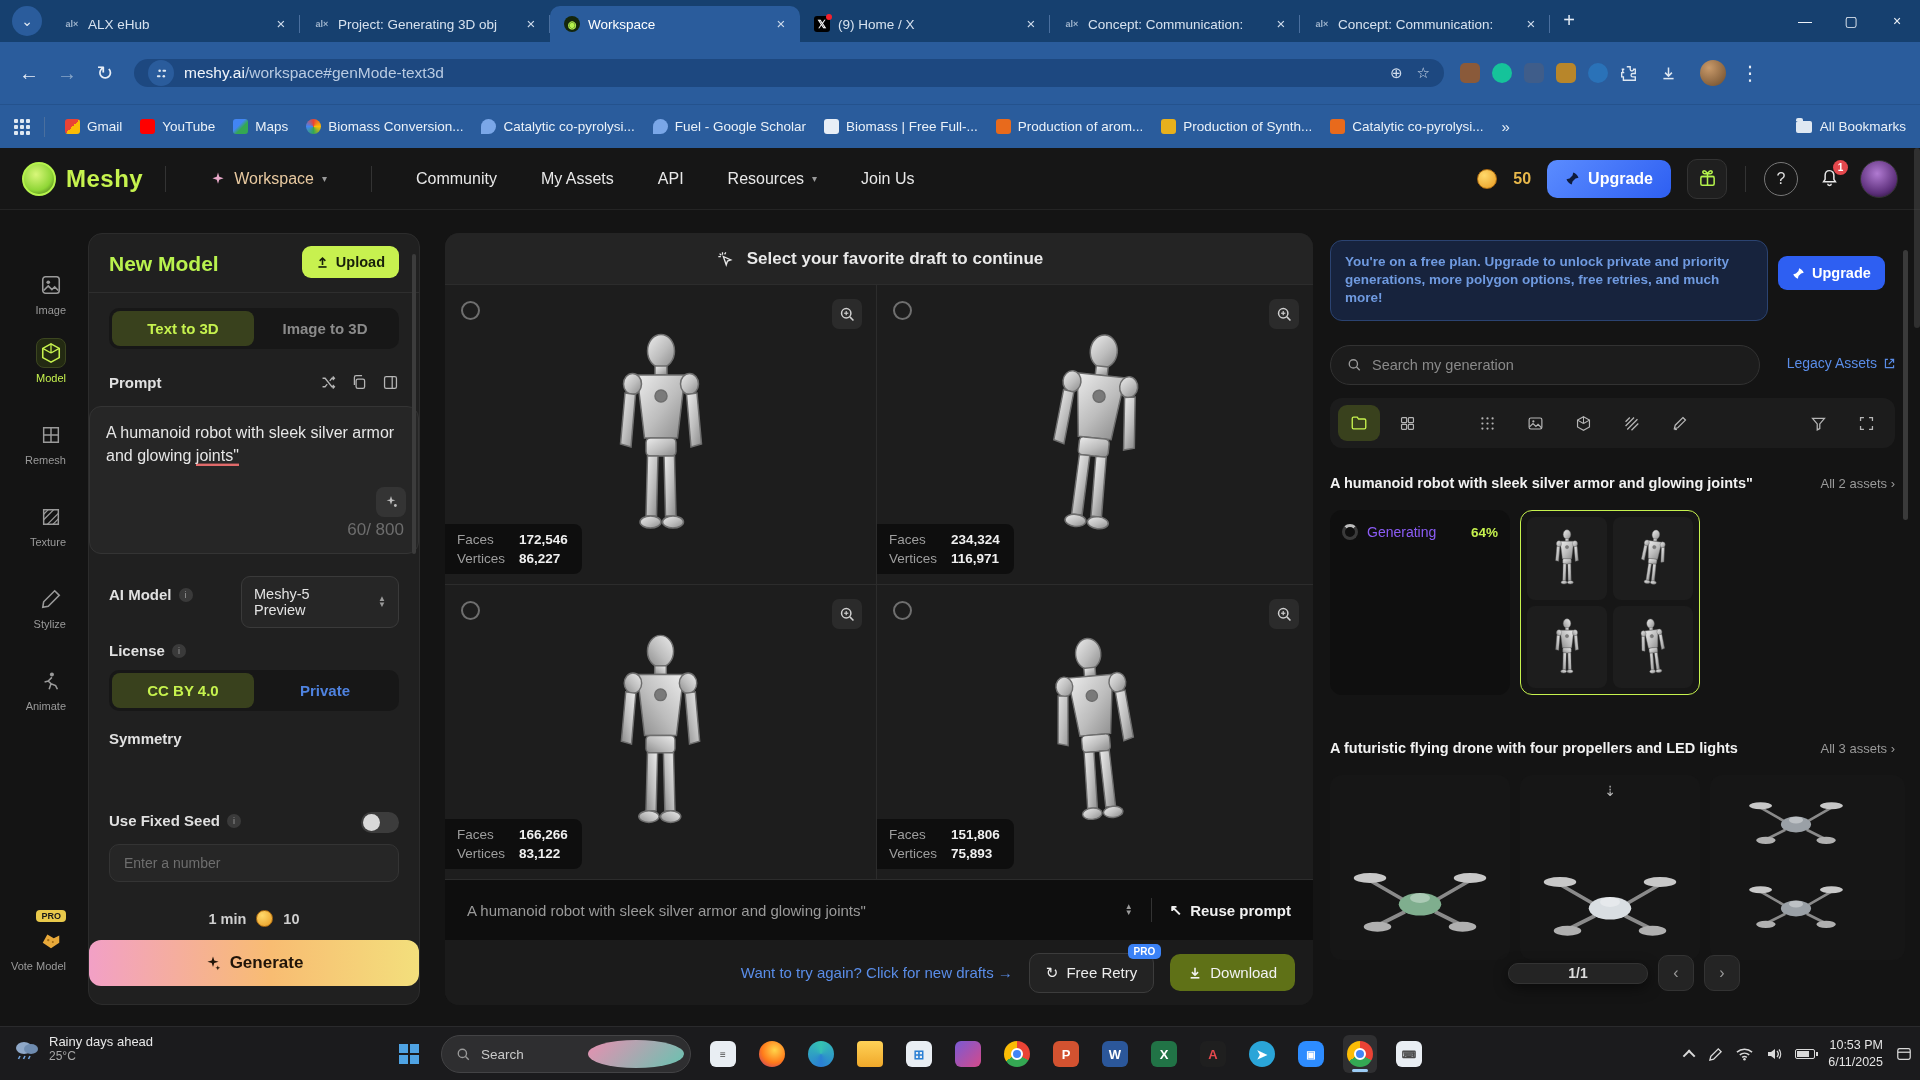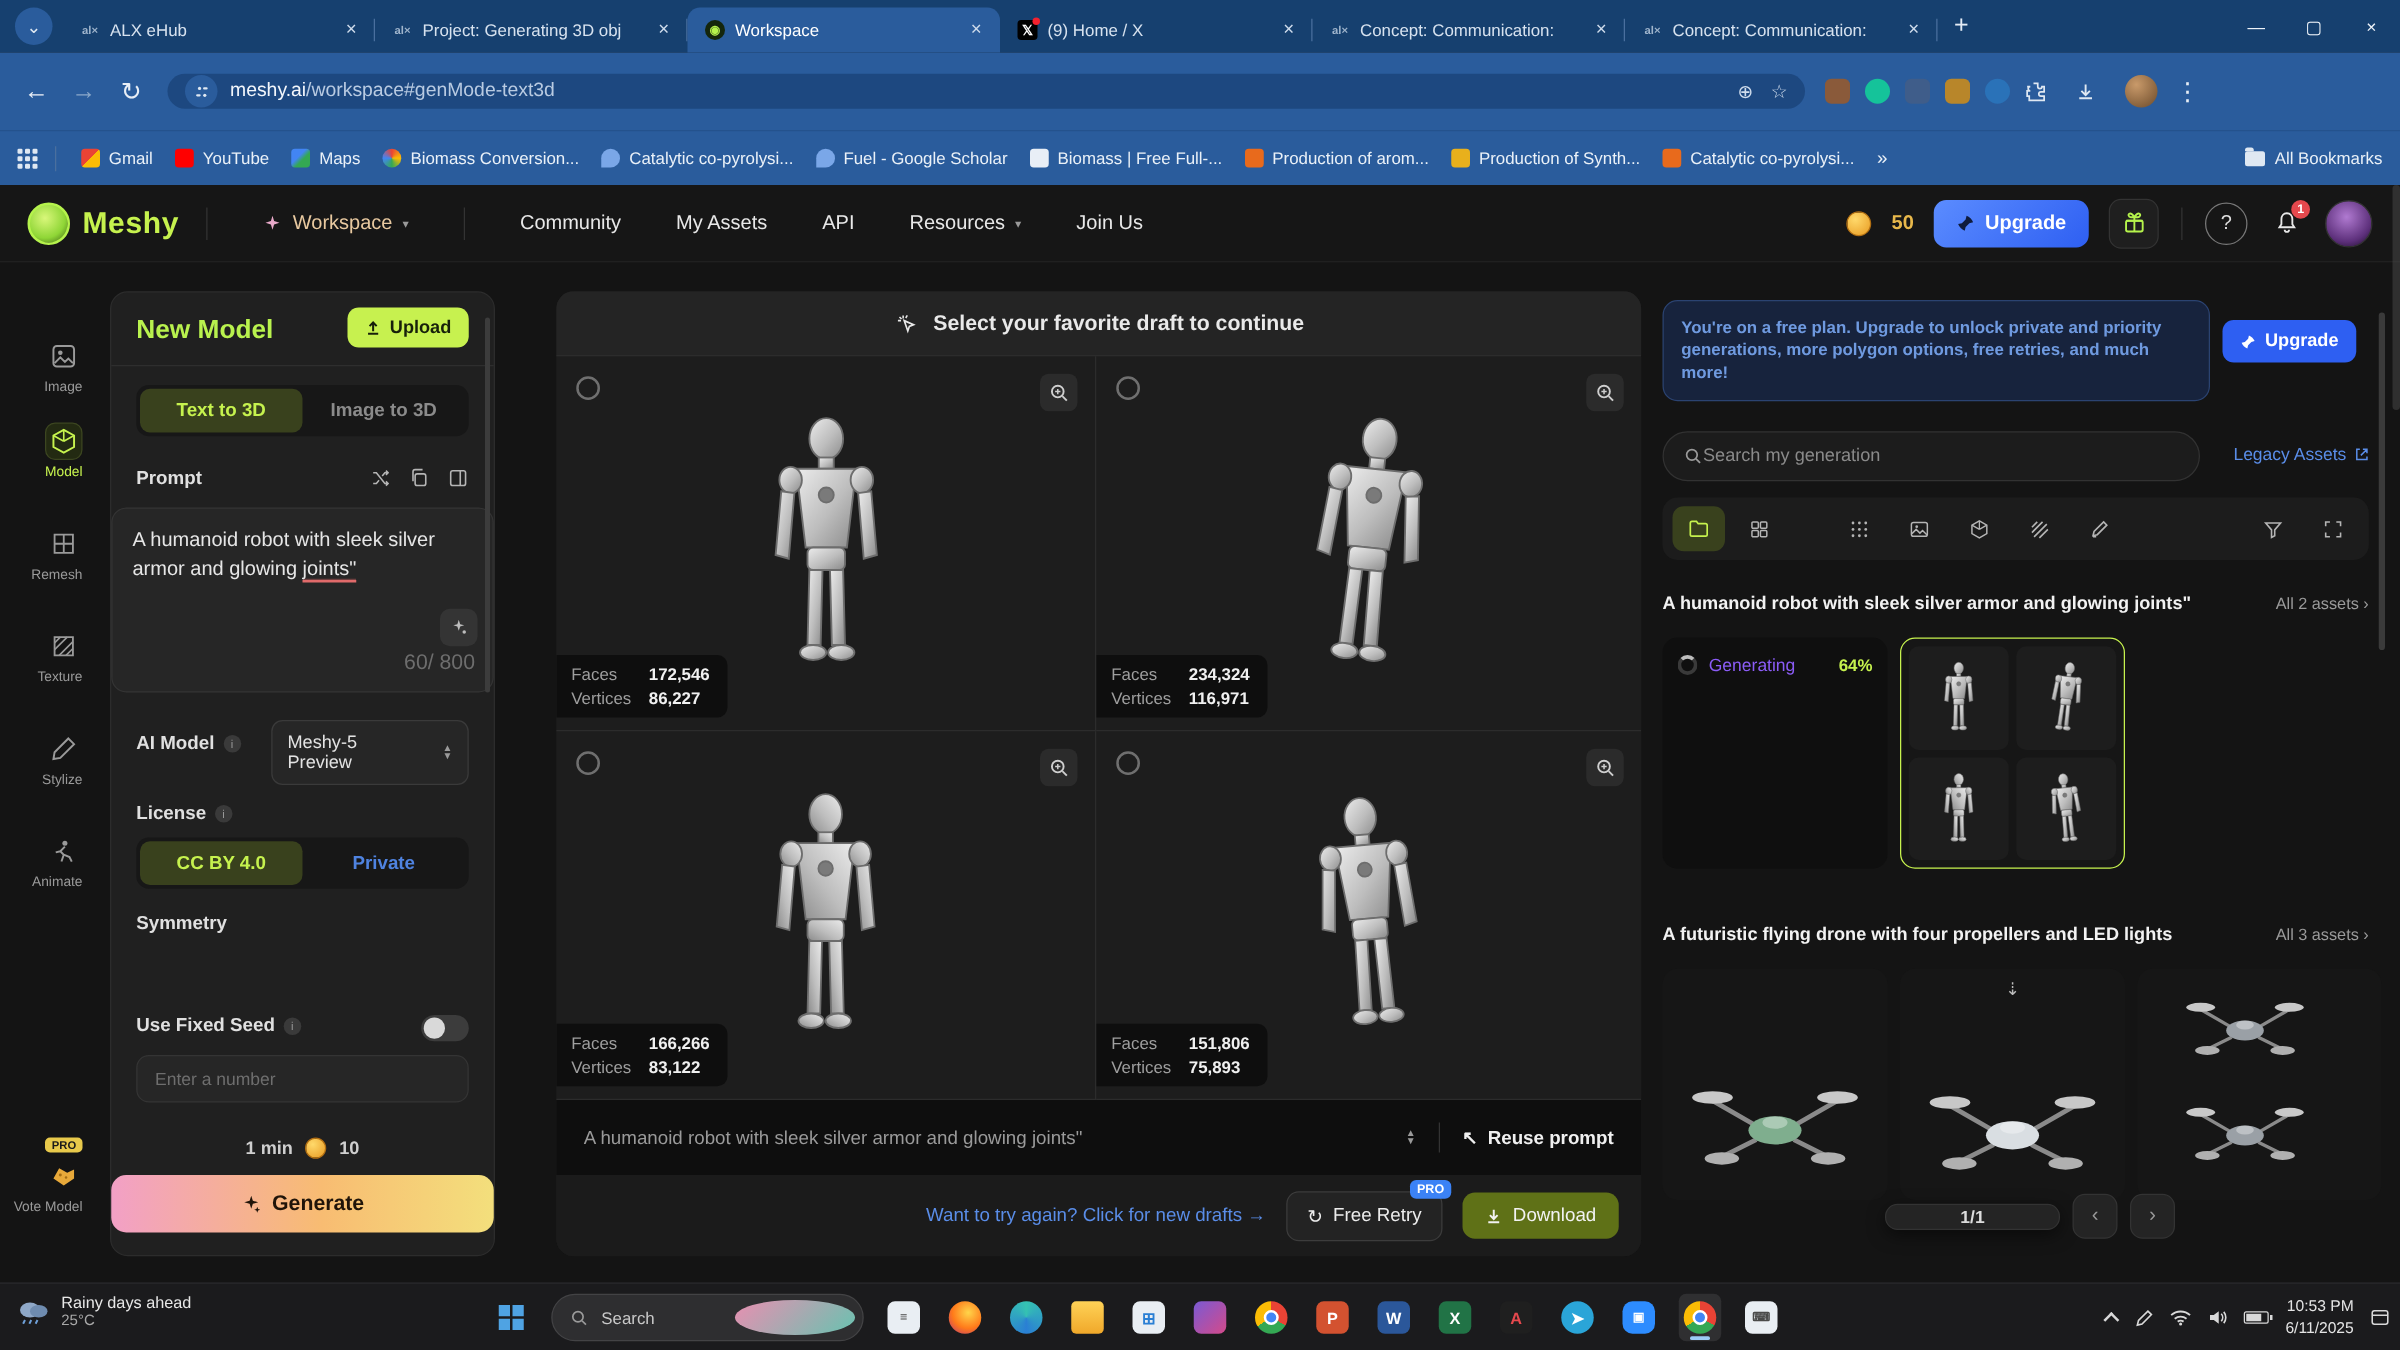--- a/index.html
+++ b/index.html
@@ -70,21 +70,21 @@
 
   
   #rail { position:absolute; left:0; top:0; width:76px; height:816px; }
   .rail-item { position:absolute; left:8px; width:58px; display:flex; flex-direction:column; align-items:flex-end; gap:4px; color:#9a9a9a; font-size:11px; }
   .rail-item.active { color:#c6f24e; }
   .rail-item .ric { width:30px; height:30px; border-radius:8px; display:flex; align-items:center; justify-content:center; }
   .rail-item.active .ric { background:#232a12; border:1px solid #3c4620; }
   .pro-pill { background:#e8c94b; color:#1a1a1a; font-size:9px; font-weight:bold; border-radius:4px; padding:1px 5px; }
 
   
-  #leftpanel { position:absolute; left:88px; top:23px; width:308px; height:772px; background:#202020; border:1px solid #2c2c2c; border-radius:14px; }
+  #leftpanel { position:absolute; left:88px; top:23px; width:332px; height:772px; background:#202020; border:1px solid #2c2c2c; border-radius:14px; }
   .lp-pad { position:absolute; left:20px; right:20px; }
   .lp-title { color:#b9f24e; font-size:21px; font-weight:bold; }
   .upload-btn { position:absolute; right:0; top:-6px; background:#c7f14f; color:#17200a; border:none; border-radius:9px; font-size:14.5px; font-weight:bold; padding:8px 14px; display:flex; align-items:center; gap:7px; }
   .lp-divider { position:absolute; left:0; right:0; top:58px; height:1px; background:#2e2e2e; }
   .seg { display:flex; background:#171717; border-radius:10px; padding:3px; }
   .segbtn { flex:1; text-align:center; padding:9px 0; border-radius:8px; color:#8b8b8b; font-size:15px; font-weight:bold; }
   .segbtn.on { background:#39411d; color:#c6f24e; }
   .segbtn.blue { color:#4f83e0; }
   .lbl { color:#e0e0e0; font-size:15px; font-weight:bold; display:flex; align-items:center; gap:7px; }
   .info { width:14px; height:14px; border-radius:50%; background:#3a3a3a; color:#9a9a9a; font-size:9px; display:inline-flex; align-items:center; justify-content:center; font-weight:normal; }
@@ -123,21 +123,21 @@
   .c-bottom { position:absolute; left:0; top:707px; width:868px; height:65px; background:#1b1b1b; display:flex; align-items:center; justify-content:flex-end; gap:16px; padding:0 18px; }
   .retry-link { color:#5a8de8; font-size:15px; }
   .freeretry { position:relative; background:#232323; border:1px solid #3c3c3c; color:#ececec; border-radius:10px; padding:10px 16px; font-size:15px; display:flex; align-items:center; gap:8px; }
   .probadge { position:absolute; top:-10px; right:-8px; background:#3b82f6; color:#fff; font-size:10px; font-weight:bold; border-radius:5px; padding:2px 6px; }
   .download { background:#5f7117; border:none; color:#f2f2f2; border-radius:10px; padding:10px 18px; font-size:15px; display:flex; align-items:center; gap:8px; }
 
   
   #rightpanel { position:absolute; left:1330px; top:0; width:580px; height:816px; }
   .banner { position:absolute; left:0; top:30px; width:438px; min-height:80px; background:#17233d; border:1px solid #2b4371; border-radius:12px; padding:12px 14px; color:#6f9ae0; font-size:13.5px; font-weight:bold; line-height:1.35; }
   .banner-upgrade { position:absolute; left:448px; top:46px; background:#2e5ff2; color:#fff; border:none; border-radius:9px; padding:9px 14px; font-size:14.5px; font-weight:bold; display:flex; gap:7px; align-items:center; }
-  .searchbox { position:absolute; left:0; top:135px; width:430px; height:40px; background:#1c1c1c; border:1px solid #323232; border-radius:20px; display:flex; align-items:center; padding:0 16px; }
+  .searchbox { position:absolute; left:0; top:135px; width:430px; height:40px; background:#1c1c1c; border:1px solid #323232; border-radius:20px; display:flex; align-items:center; gap:10px; padding:0 16px; }
   .searchbox input { background:transparent; border:none; outline:none; color:#bdbdbd; font-size:14.5px; width:100%; }
   .searchbox input::placeholder { color:#8a8a8a; }
   .legacy { position:absolute; right:14px; top:145px; color:#5a8de8; font-size:14px; display:flex; gap:6px; align-items:center; }
   .toolbar { position:absolute; left:0; top:188px; width:565px; height:50px; background:#1c1c1c; border-radius:12px; display:flex; align-items:center; padding:0 8px; gap:6px; }
   .tbtn { width:42px; height:36px; border-radius:9px; display:flex; align-items:center; justify-content:center; color:#b5b5b5; }
   .tbtn.on { background:#39411d; color:#c6f24e; }
   .tb-gap { width:26px; }
   .tb-right { margin-left:auto; display:flex; gap:6px; }
   .group-h { position:absolute; left:0; width:565px; display:flex; align-items:baseline; gap:10px; }
   .group-title { color:#f2f2f2; font-size:14.5px; font-weight:bold; white-space:nowrap; overflow:hidden; text-overflow:ellipsis; flex:1; }

